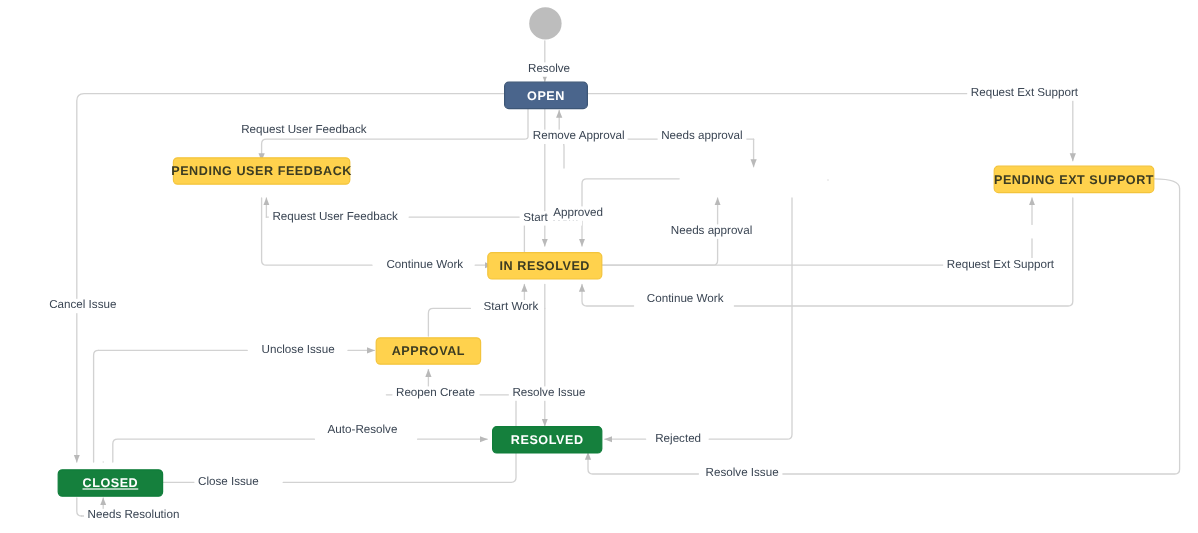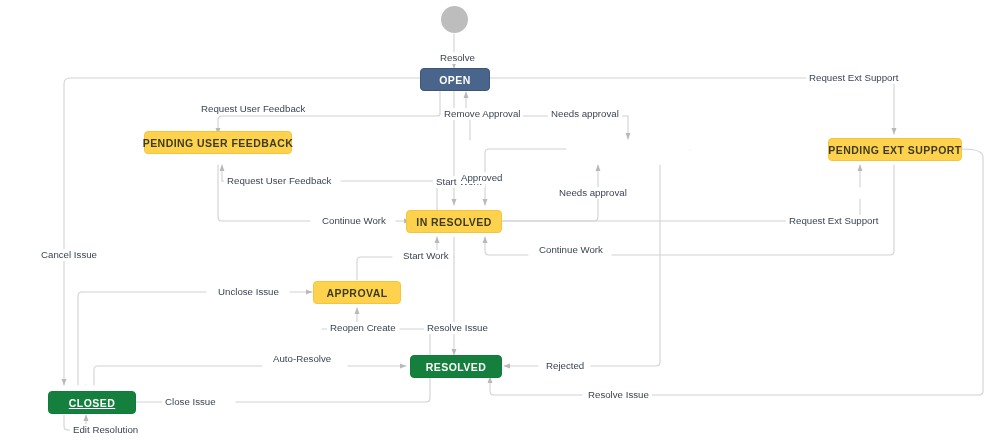--- a/index.html
+++ b/index.html
@@ -179,15 +179,15 @@
   <div class="edge-label" style="left:424px;top:322px;">Resolve Issue</div>
 
   <div class="edge-label" style="left:270px;top:353px;">Auto-Resolve</div>
 
   <div class="edge-label" style="left:543px;top:360px;">Rejected</div>
 
   <div class="edge-label" style="left:585px;top:389px;">Resolve Issue</div>
 
   <div class="edge-label" style="left:162px;top:396px;">Close Issue</div>
 
-  <div class="edge-label" style="left:70px;top:424px;">Edit Resolution</div>
+  <div class="edge-label" style="left:70px;top:424px;">Needs Resolution</div>
 
 </div>
 
 </body></html>

